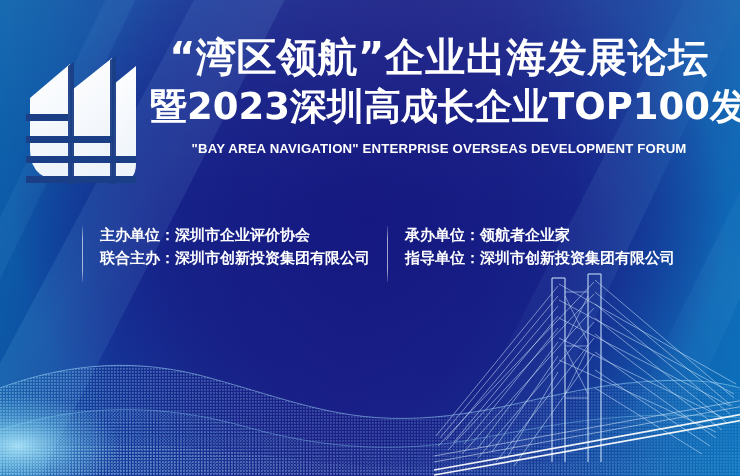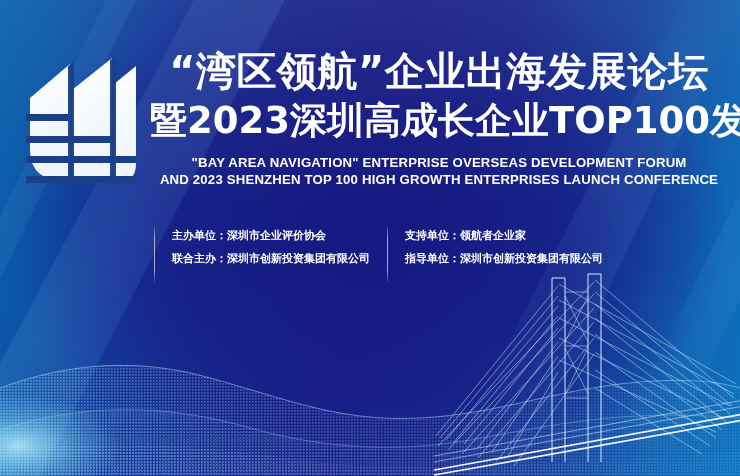--- a/index.html
+++ b/index.html
@@ -38,21 +38,21 @@
   }
 
   
   .logo {
     position:absolute; left:18px; top:52px;
     width:128px; height:142px;
   }
 
   
   .titleblock {
-    position:absolute; left:150px; top:46px; width:578px;
+    position:absolute; left:150px; top:32px; width:578px;
     text-align:center;
   }
   .cn-title {
     font-family:"DejaVu Sans","Liberation Sans",sans-serif;
     font-weight:bold;
     color:#ffffff;
     letter-spacing:0.5px;
     white-space:nowrap;
   }
   .cn-title-1 { font-size:40px; line-height:50px; }
@@ -72,21 +72,21 @@
   
   .orgrow {
     position:absolute; left:0; top:224px; width:740px; height:62px;
     display:flex; align-items:flex-start; justify-content:center;
   }
   .orgcol {
     display:flex; flex-direction:column; justify-content:space-between;
     color:#ffffff;
     font-family:"DejaVu Sans","Liberation Sans",sans-serif;
     font-weight:bold;
-    font-size:11px;
+    font-size:15px;
     line-height:23px;
     white-space:nowrap;
   }
   .orgcol.c1 { padding-top:11px; }
   .divider {
     width:1px; align-self:stretch;
     background:linear-gradient(180deg, rgba(255,255,255,0.12) 0%, rgba(255,255,255,0.62) 22%, rgba(255,255,255,0.62) 78%, rgba(255,255,255,0.12) 100%);
     margin:2px 17px 4px 17px;
   }
   .orgline { display:block; }
@@ -145,38 +145,37 @@
     <rect x="8" y="124" width="110" height="7" fill="#1b3f86"></rect>
 
     <path d="M44,62 h8 v7 h-8 z" fill="#ffffff" opacity="0"></path>
   </svg>
 
   <div class="titleblock">
     <div class="cn-title cn-title-1">“湾区领航”企业出海发展论坛</div>
     <div class="cn-title cn-title-2">暨2023深圳高成长企业TOP100发布会</div>
     <div class="en-wrap">
       <div class="en-title">"BAY AREA NAVIGATION" ENTERPRISE OVERSEAS DEVELOPMENT FORUM</div>
-      <div class="en-title">AND 2023 SHENZHEN TOP 100 HIGH GROWTH ENTERPRISES LAUNCH CONFERENCE</div>
     </div>
   </div>
 
   <div class="orgrow">
 
 
     <div class="divider"></div>
 
     <div class="orgcol c2">
       <span class="orgline">主办单位：深圳市企业评价协会</span>
       <span class="orgline">联合主办：深圳市创新投资集团有限公司</span>
     </div>
 
     <div class="divider"></div>
 
     <div class="orgcol c3">
-      <span class="orgline">支持单位：领航者企业家</span>
+      <span class="orgline">承办单位：领航者企业家</span>
       <span class="orgline">指导单位：深圳市创新投资集团有限公司</span>
     </div>
 
   </div>
 
   <svg class="waves" viewBox="0 0 740 150" preserveAspectRatio="none">
     <defs>
       <pattern id="dots" width="3" height="3" patternUnits="userSpaceOnUse">
         <circle cx="0.9" cy="0.9" r="0.72" fill="#9fd8f5"></circle>
       </pattern>

